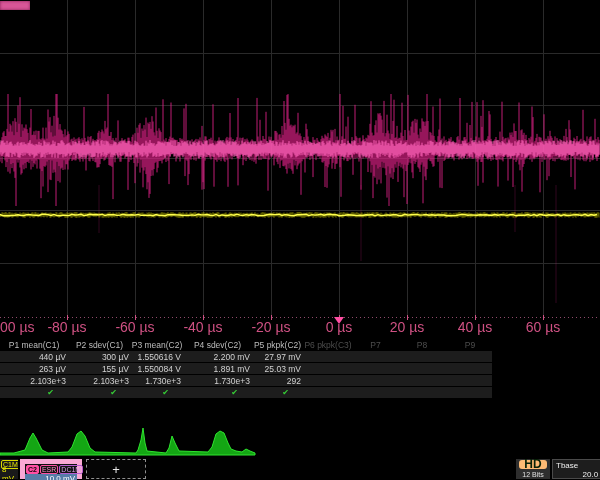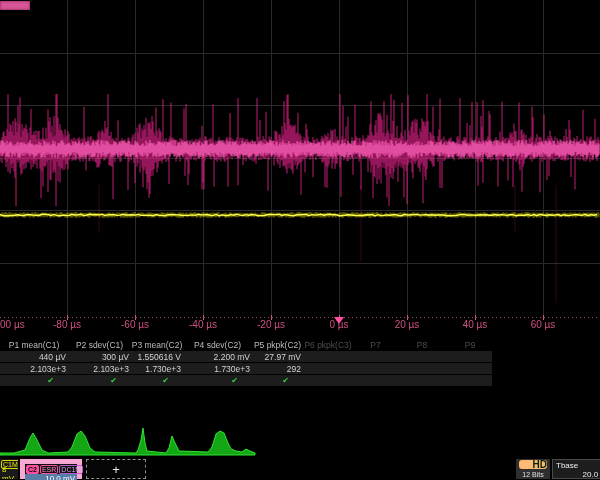--- a/index.html
+++ b/index.html
@@ -4,21 +4,21 @@
 <style>
   html,body{margin:0;padding:0;background:#000;}
   .screen{position:relative;width:600px;height:480px;background:#000;overflow:hidden;
           font-family:"Liberation Sans",sans-serif;-webkit-font-smoothing:none;}
   
   #gridSvg{position:absolute;left:0;top:0;}
   .corner-badge{position:absolute;left:0;top:1px;width:30px;height:9px;background:#d85697;
                 box-shadow:inset 0 0 3px #7c1d50;z-index:4;}
   
   .axis-labels{position:absolute;left:0;top:319px;width:600px;height:11px;z-index:2;}
-  .axis-label{position:absolute;top:0;font-size:10px;color:#cf5183;white-space:nowrap;
+  .axis-label{position:absolute;top:0;font-size:14px;color:#cf5183;white-space:nowrap;
               transform:translateX(-50%);}
   .axis-label.left-edge{transform:none;}
   
   .mtable{position:absolute;left:0;top:339px;width:492px;z-index:2;overflow:hidden;}
   .mrow{display:grid;height:11px;margin-bottom:1px;align-items:center;}
   .mrow.stripe{background:#1d1d1d;}
   .mcell{font-size:8.5px;color:#d2d2d2;text-align:right;padding-right:2px;white-space:nowrap;overflow:hidden;}
   .mhead{color:#bdbdbd;text-align:center;padding-right:0;}
   .mhead.dim{color:#4d4d4d;}
   .mcheck{color:#36cf36;font-size:8px;padding-right:14px;}
@@ -35,21 +35,21 @@
   .c1box .tag{border-color:#d9d900;color:#e8e800;}
   .c1box .rowb{color:#e8e800;background:#44597100;}
   .c2box{left:20px;width:62px;border:5px solid #f9a8d4;background:#111;}
   .tag-c2{background:#ff4fa3;color:#14040c;border-color:#ff4fa3;font-weight:bold;}
   .tag-esr{border-color:#ff4fa3;color:#ff8fc8;}
   .tag-dc1m{border-color:#b65cd0;color:#d59ae5;}
   .addbox{left:86px;width:60px;border:1px dashed #909090;color:#e8e8e8;display:flex;
           align-items:center;justify-content:center;font-size:13px;background:#050505;}
   .hdbox{left:516px;width:34px;background:#2e2e2e;text-align:center;}
   .hd-pill{display:inline-block;margin-top:1px;width:28px;border-radius:3px;background:#fdba74;
-           color:#062006;font-weight:bold;font-size:10px;line-height:9px;text-align:right;}
+           color:#062006;font-weight:bold;font-size:12px;line-height:9px;}
   .hd-bits{color:#e0e0e0;font-size:7px;line-height:9px;}
   .tbbox{left:552px;width:60px;background:#1d1d1d;border:1px solid #4a4a4a;}
   .tbbox .rowt{color:#f0f0f0;}
   .tbbox .rowb{color:#f0f0f0;}
 </style>
 </head>
 <body>
 
 <div class="screen">
 
@@ -94,20 +94,27 @@
         <div class="mcell mhead dim">P11</div>
       </div>
       <div class="mrow stripe" style="grid-template-columns: 68px 63px 52px 69px 51px 50px 45px 48px 48px 48px 62px;">
         <div class="mcell">440 µV</div>
         <div class="mcell">300 µV</div>
         <div class="mcell">1.550616 V</div>
         <div class="mcell">2.200 mV</div>
         <div class="mcell">27.97 mV</div>
       </div>
       <div class="mrow stripe" style="grid-template-columns: 68px 63px 52px 69px 51px 50px 45px 48px 48px 48px 62px;">
+        <div class="mcell">263 µV</div>
+        <div class="mcell">155 µV</div>
+        <div class="mcell">1.550084 V</div>
+        <div class="mcell">1.891 mV</div>
+        <div class="mcell">25.03 mV</div>
+      </div>
+      <div class="mrow stripe" style="grid-template-columns: 68px 63px 52px 69px 51px 50px 45px 48px 48px 48px 62px;">
         <div class="mcell">2.103e+3</div>
         <div class="mcell">2.103e+3</div>
         <div class="mcell">1.730e+3</div>
         <div class="mcell">1.730e+3</div>
         <div class="mcell">292</div>
       </div>
       <div class="mrow stripe" style="grid-template-columns: 68px 63px 52px 69px 51px 50px 45px 48px 48px 48px 62px;">
         <div class="mcell mcheck">✔</div>
         <div class="mcell mcheck">✔</div>
         <div class="mcell mcheck">✔</div>

